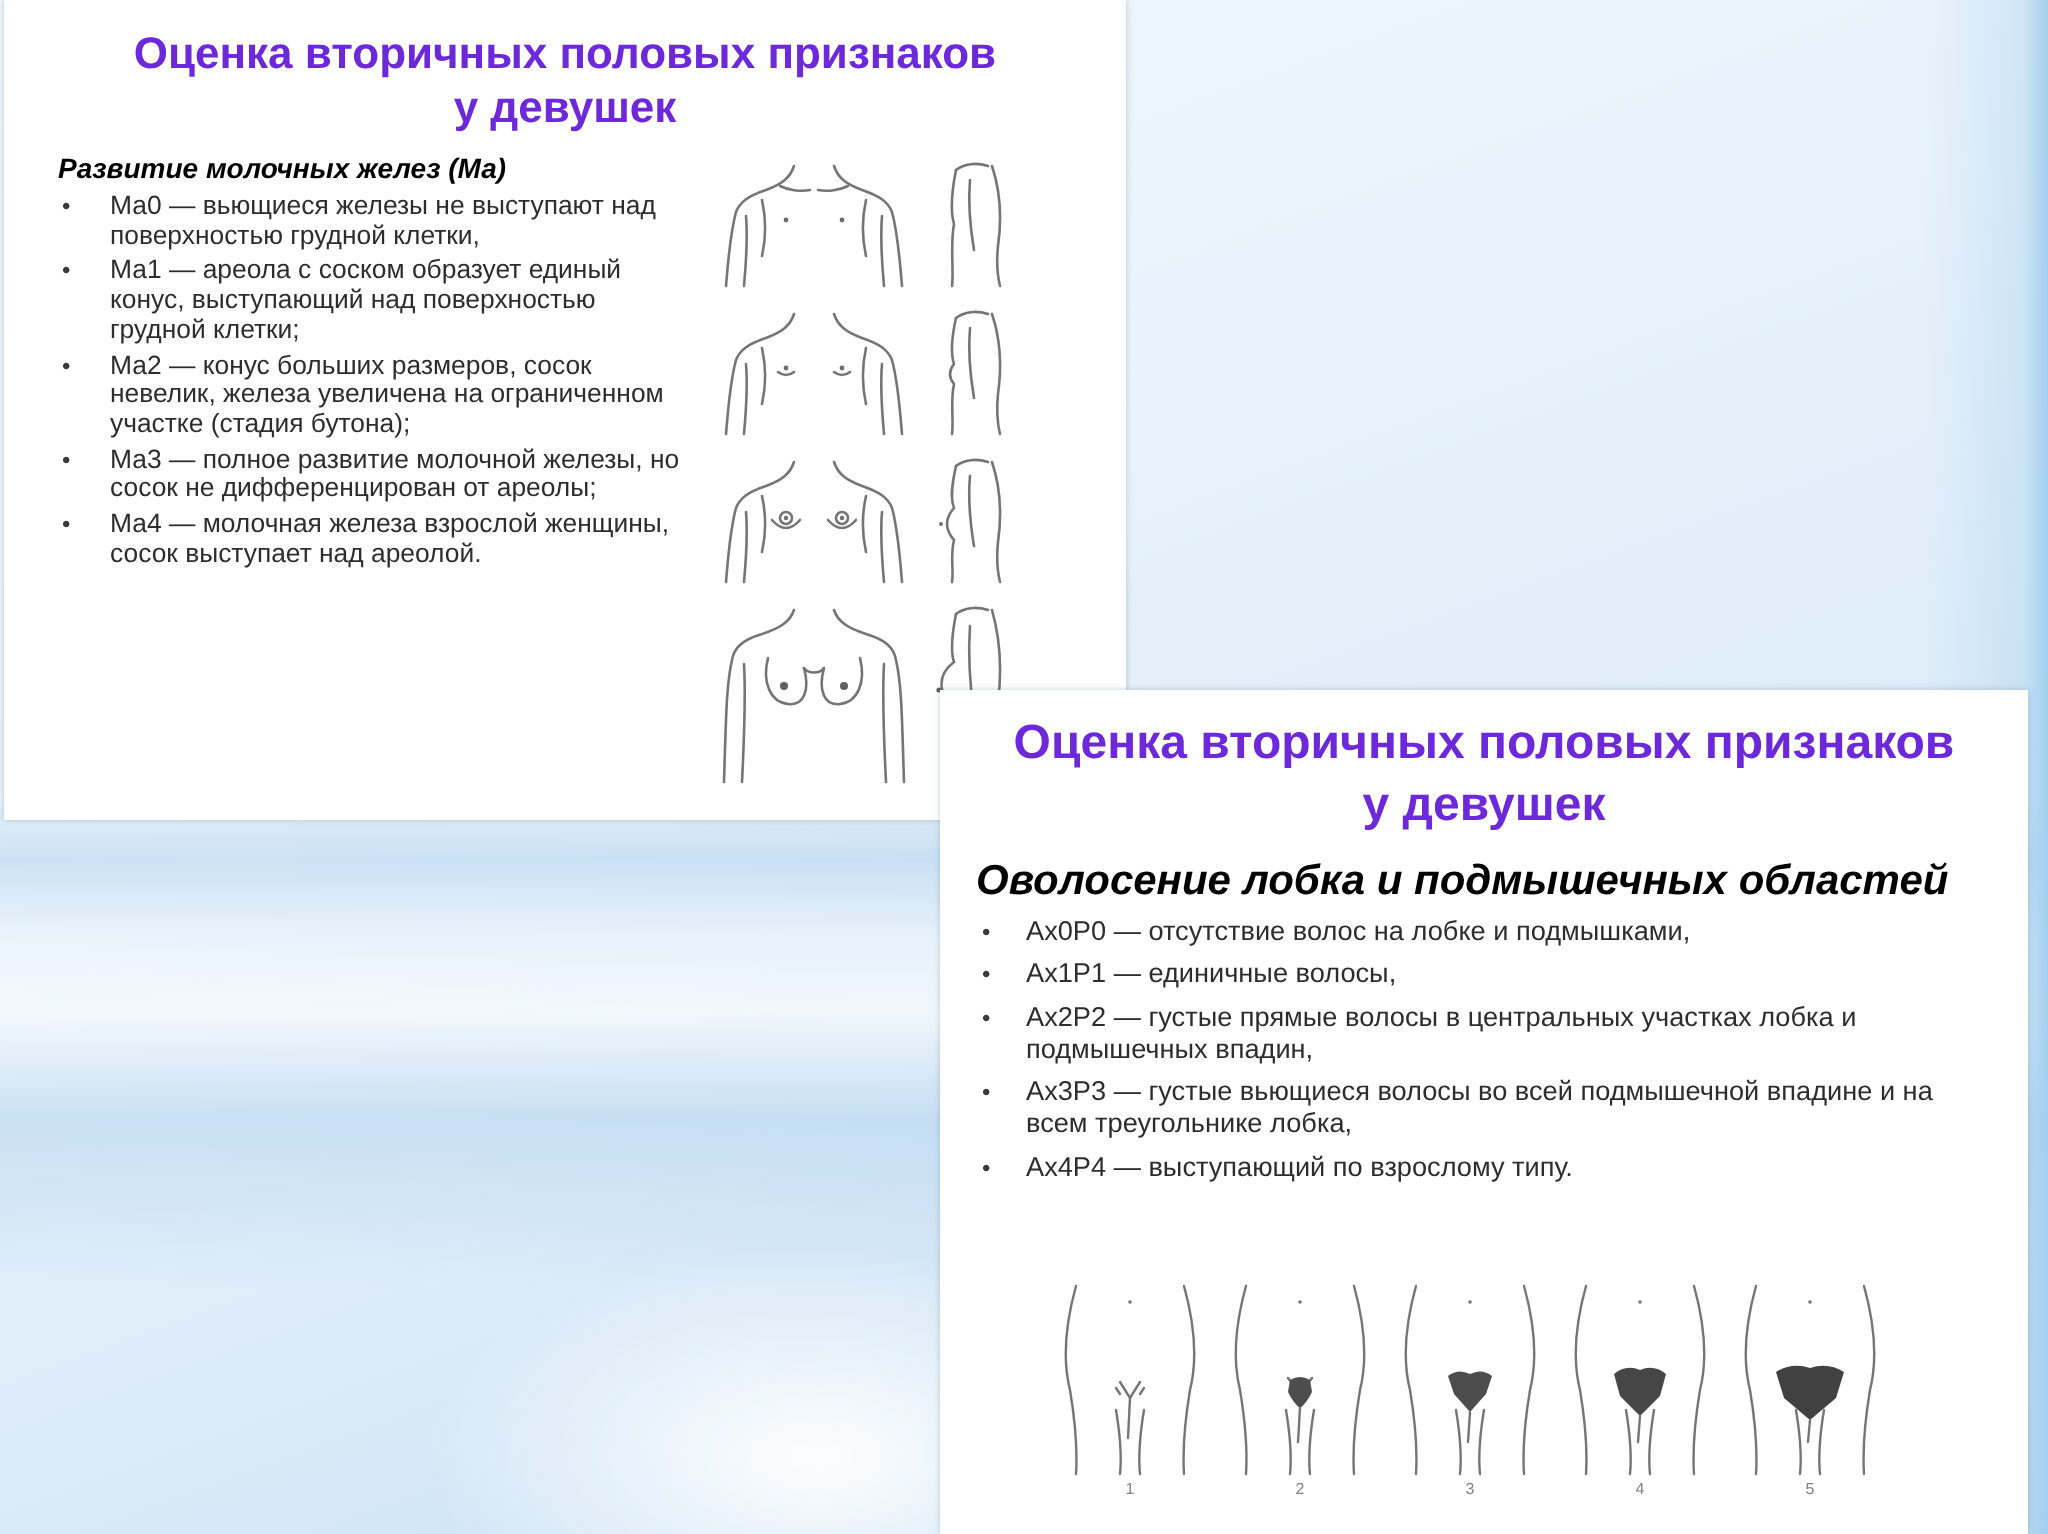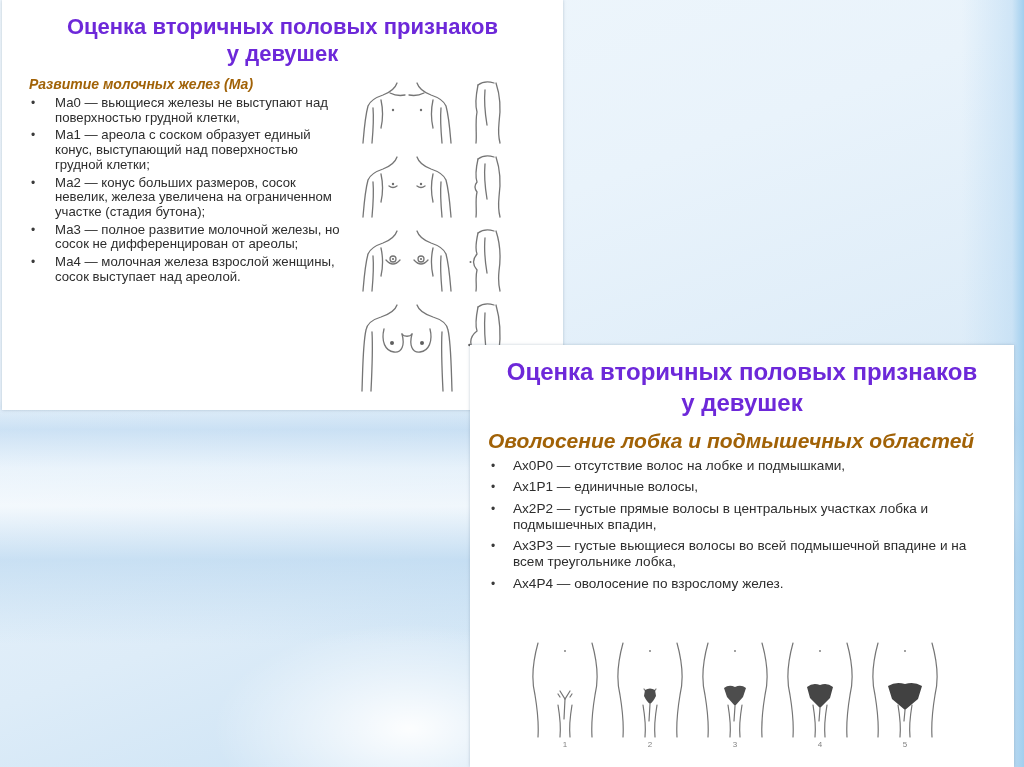--- a/index.html
+++ b/index.html
@@ -27,21 +27,21 @@
   }
   .slide1{left:2px;top:0;width:561px;height:410px;}
   .slide2{left:470px;top:345px;width:544px;height:422px;}
   .title{
     margin:0;text-align:center;font-weight:700;color:#6d28d9;
   }
   .slide1 .title{padding-top:13px;font-size:22px;line-height:27px;}
   .slide2 .title{padding-top:11px;font-size:24px;line-height:31px;}
   .title .tl{display:block;}
   .subhead{
-    margin:0;font-weight:700;font-style:italic;color:#a16207;
+    margin:0;font-weight:700;font-style:italic;color:#000000;
   }
   .slide1 .subhead{font-size:14px;line-height:16px;margin-bottom:4px;}
   .slide2 .subhead{font-size:21px;line-height:18px;margin-bottom:8px;}
   ul.blist{list-style:none;margin:0;padding:0;}
   .bitem{display:flex;color:#2d2d2d;}
   .bm{flex:0 0 auto;color:#3a3a3a;}
   .bt{flex:1 1 auto;}
   
   .s1-body{display:flex;padding:9px 0 0 27px;}
   .s1-text{width:312px;}
@@ -202,21 +202,21 @@
         <li class="bitem">
           <span class="bm">•</span>
           <span class="bt">Ах2Р2 — густые прямые волосы в центральных участках лобка и подмышечных впадин,</span>
         </li>
         <li class="bitem">
           <span class="bm">•</span>
           <span class="bt">Ах3Р3 — густые вьющиеся волосы во всей подмышечной впадине и на всем треугольнике лобка,</span>
         </li>
         <li class="bitem">
           <span class="bm">•</span>
-          <span class="bt">Ах4Р4 — оволосение по взрослому желез.</span>
+          <span class="bt">Ах4Р4 — выступающий по взрослому типу.</span>
         </li>
       </ul>
     </div>
 
     <div class="figs-row">
 
       <div class="fig">
         <svg width="80" height="98" viewBox="0 0 80 98">
           <g stroke="#5d5d5d" fill="none" stroke-width="1.2" stroke-linecap="round" opacity="0.85">
             <path d="M13,2 C8,20 6,38 10,54 C12,66 14,80 13,96"></path>

